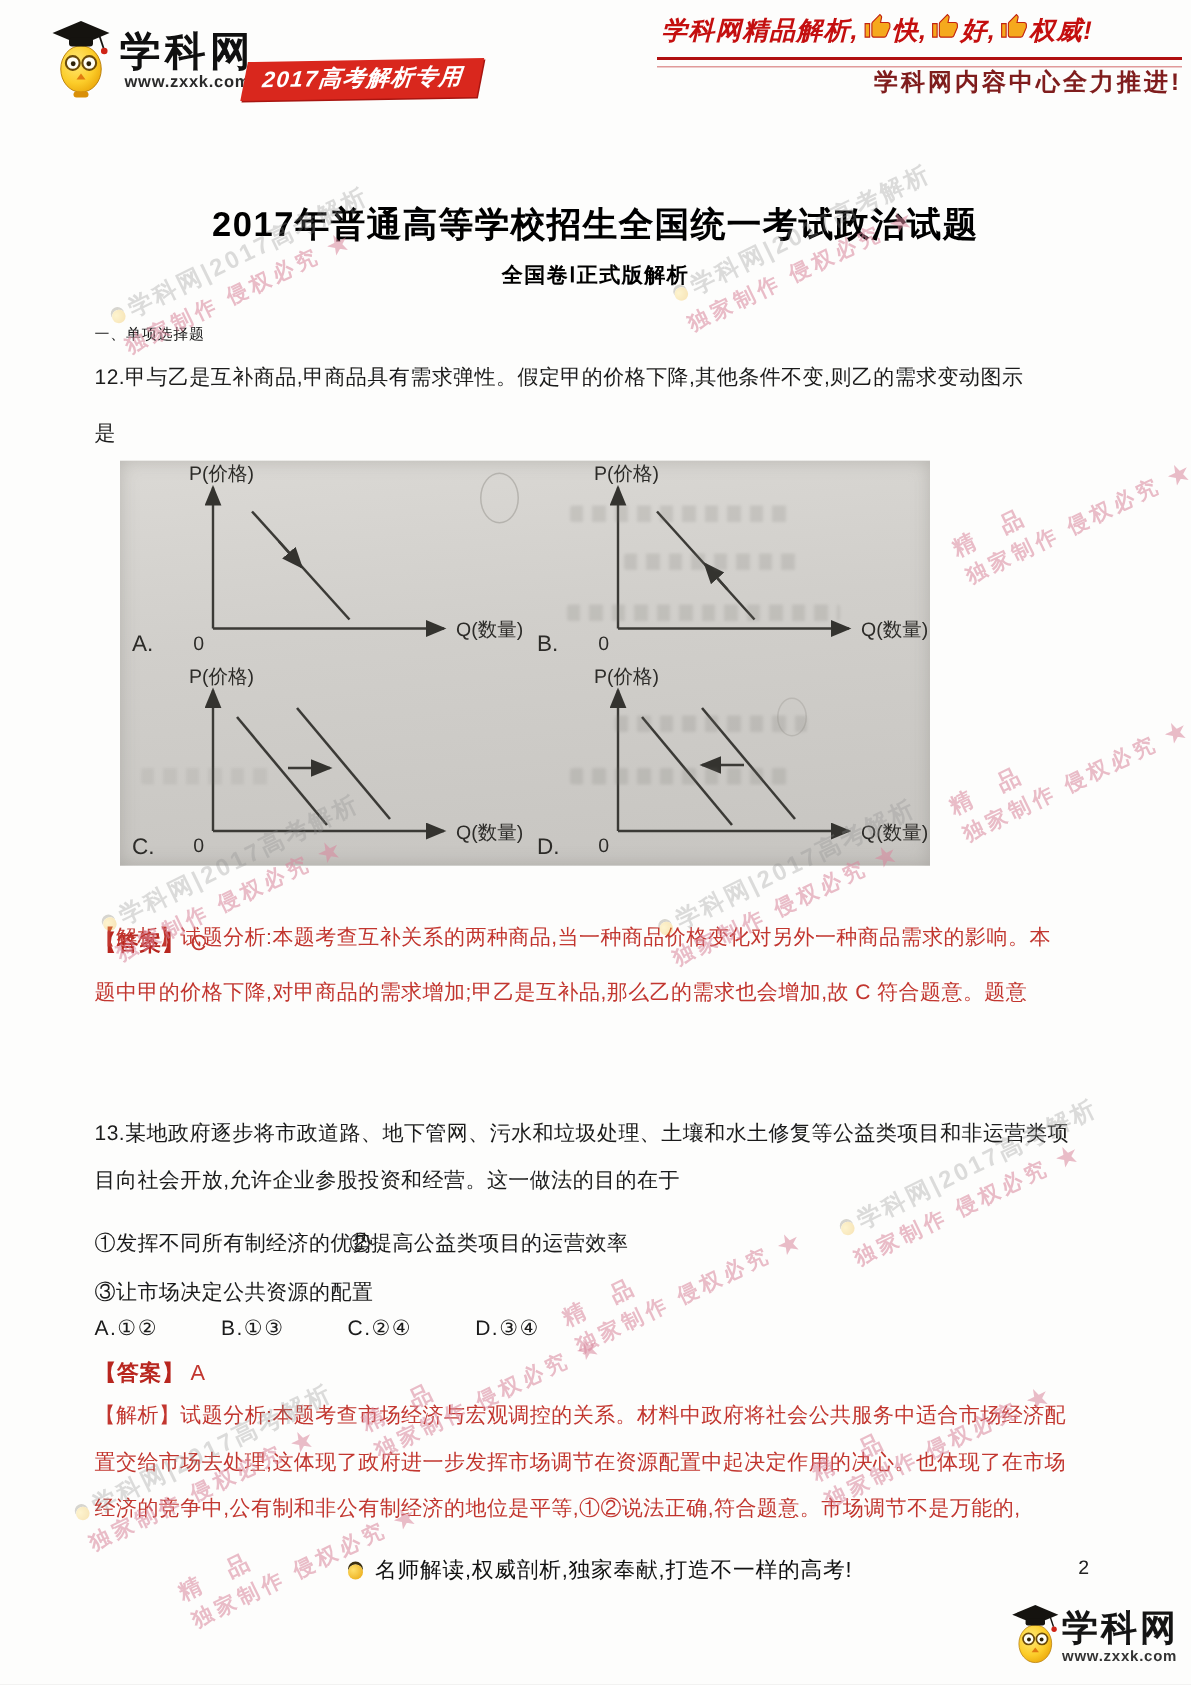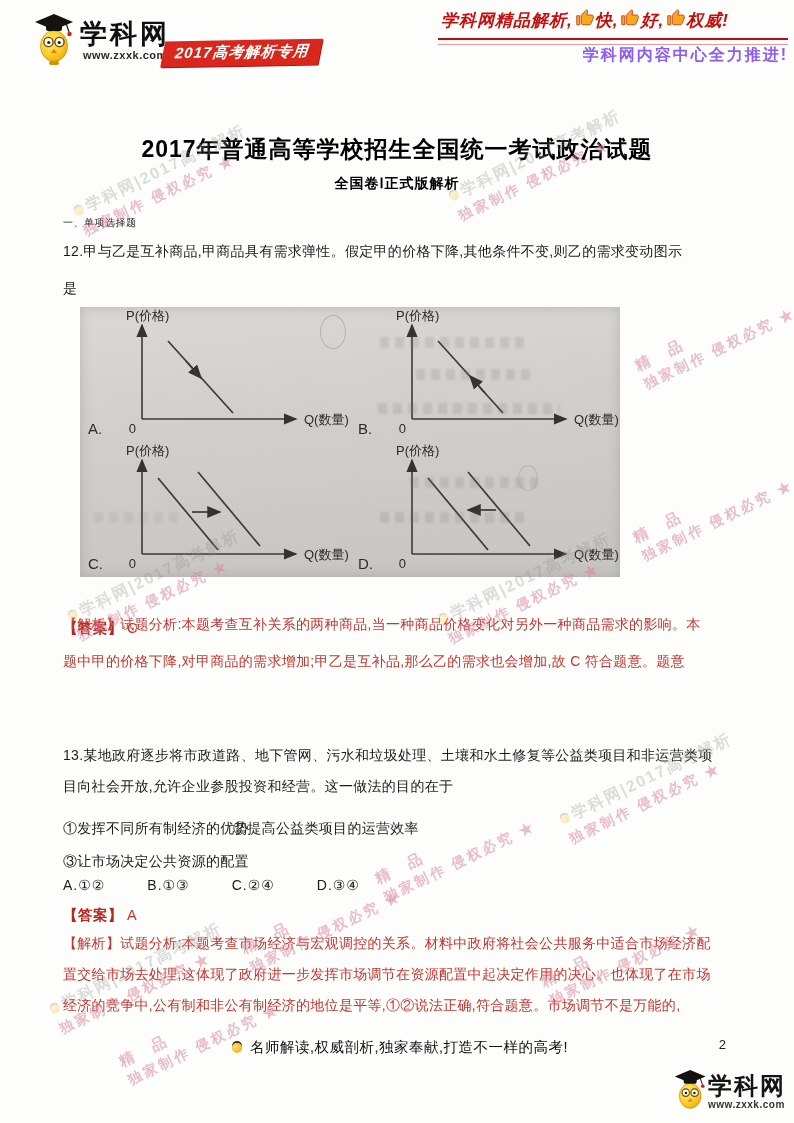--- a/index.html
+++ b/index.html
@@ -10,21 +10,21 @@
   .site-name{position:absolute;left:80px;top:16px;font-size:27px;font-weight:bold;color:#101010;letter-spacing:3px;}
   .site-url{position:absolute;left:83px;top:49px;font-size:11px;font-weight:bold;color:#2a2a2a;letter-spacing:.5px;}
   .badge{position:absolute;left:163px;top:40px;background:#d9271d;padding:3px 12px 4px 12px;
          transform:skewX(-12deg) rotate(-1deg);box-shadow:1px 1px 0 #a81510;}
   .badge span{display:block;transform:skewX(6deg);color:#fff;font-weight:bold;font-style:italic;
               font-size:15px;letter-spacing:1px;}
   .slogan{position:absolute;left:441px;top:9px;width:350px;display:flex;align-items:flex-start;
           font-size:17px;font-weight:bold;font-style:italic;color:#c40f0f;letter-spacing:1px;white-space:nowrap;}
   .slogan-underline{position:absolute;left:438px;top:38px;width:350px;height:4px;
           border-top:2px solid #b01010;border-bottom:1px solid #e09a9a;}
-  .slogan-sub{position:absolute;right:6px;top:45px;font-size:16px;font-weight:bold;color:#8b5cf6;letter-spacing:2px;}
+  .slogan-sub{position:absolute;right:6px;top:45px;font-size:16px;font-weight:bold;color:#7f1d1d;letter-spacing:2px;}
   .thumb{margin:0 1px 2px 3px;flex:0 0 auto;}
   
   .title1{position:absolute;left:0;top:134px;width:100%;text-align:center;font-size:23px;font-weight:bold;color:#000;letter-spacing:1px;}
   .title2{position:absolute;left:0;top:175px;width:100%;text-align:center;font-size:14px;font-weight:bold;color:#000;letter-spacing:1px;}
   .section-heading{position:absolute;left:63px;top:216px;font-size:10px;color:#151515;letter-spacing:.5px;}
   
   .lines{position:absolute;left:63px;width:672px;}
   .lines .line{line-height:37px;font-size:14px;letter-spacing:.3px;white-space:nowrap;}
   #q12-stem{top:233px;}
   #q13-stem{top:740px;}  #q13-stem .line{line-height:31px;}

